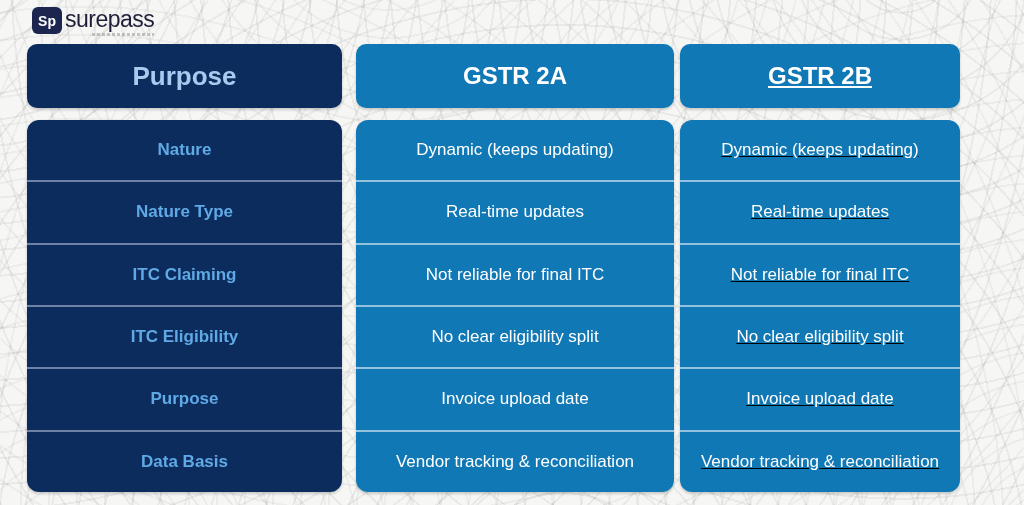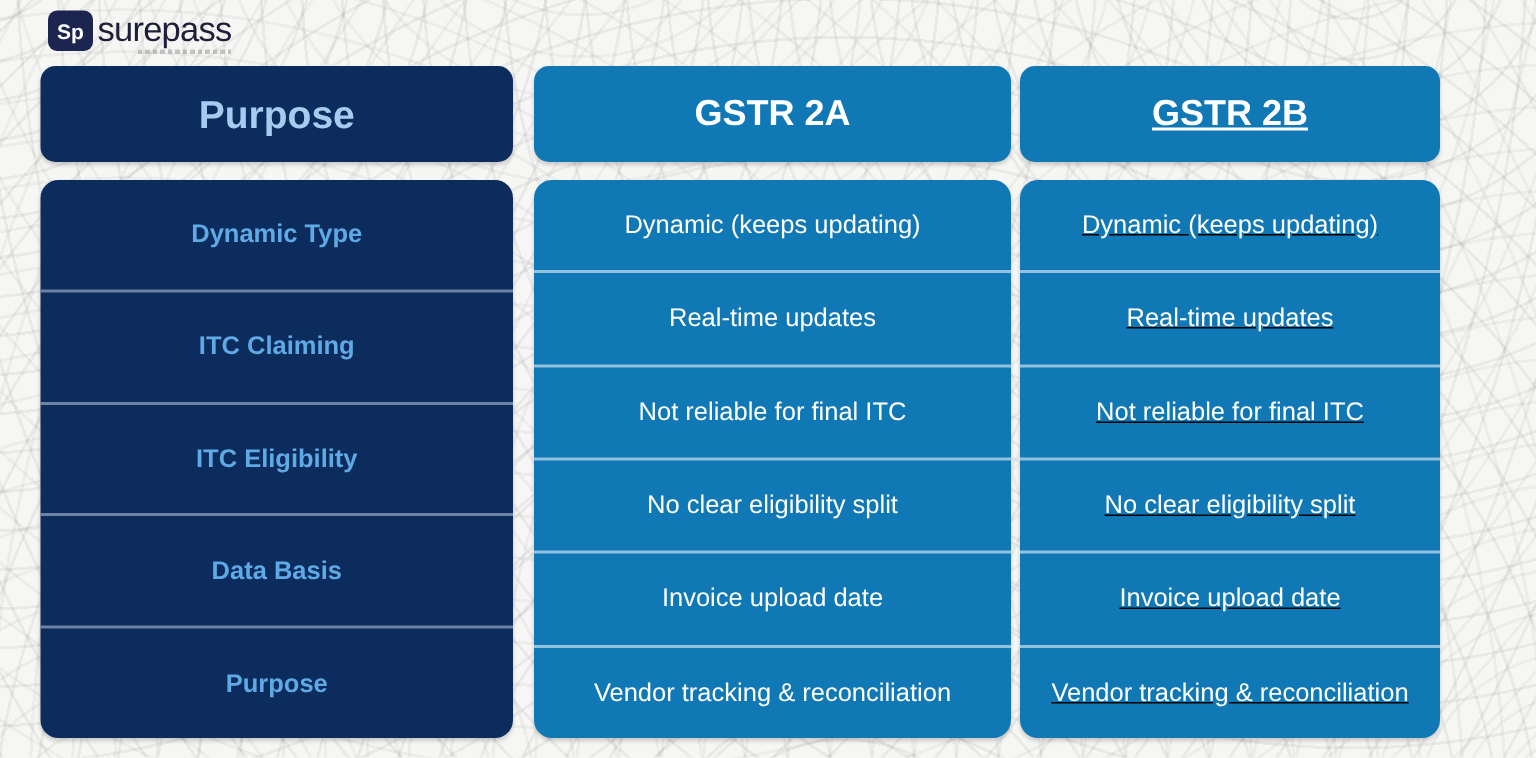--- a/index.html
+++ b/index.html
@@ -69,25 +69,26 @@
     <div class="logo-name">surepass</div>
     <div class="logo-tagline"></div>
   </div>
 </div>
 
 <div class="hdr navy c1">Purpose</div>
 <div class="hdr blue c2">GSTR 2A</div>
 <div class="hdr blue c3">GSTR 2B</div>
 
 <div class="body-col navy c1">
-  <div class="row">Dynamic Type</div>
+  <div class="row">Nature</div>
+  <div class="row">Nature Type</div>
   <div class="row">ITC Claiming</div>
   <div class="row">ITC Eligibility</div>
+  <div class="row">Purpose</div>
   <div class="row">Data Basis</div>
-  <div class="row">Purpose</div>
 </div>
 
 <div class="body-col blue c2">
   <div class="row">Dynamic (keeps updating)</div>
   <div class="row">Real-time updates</div>
   <div class="row">Not reliable for final ITC</div>
   <div class="row">No clear eligibility split</div>
   <div class="row">Invoice upload date</div>
   <div class="row">Vendor tracking &amp; reconciliation</div>
 </div>

